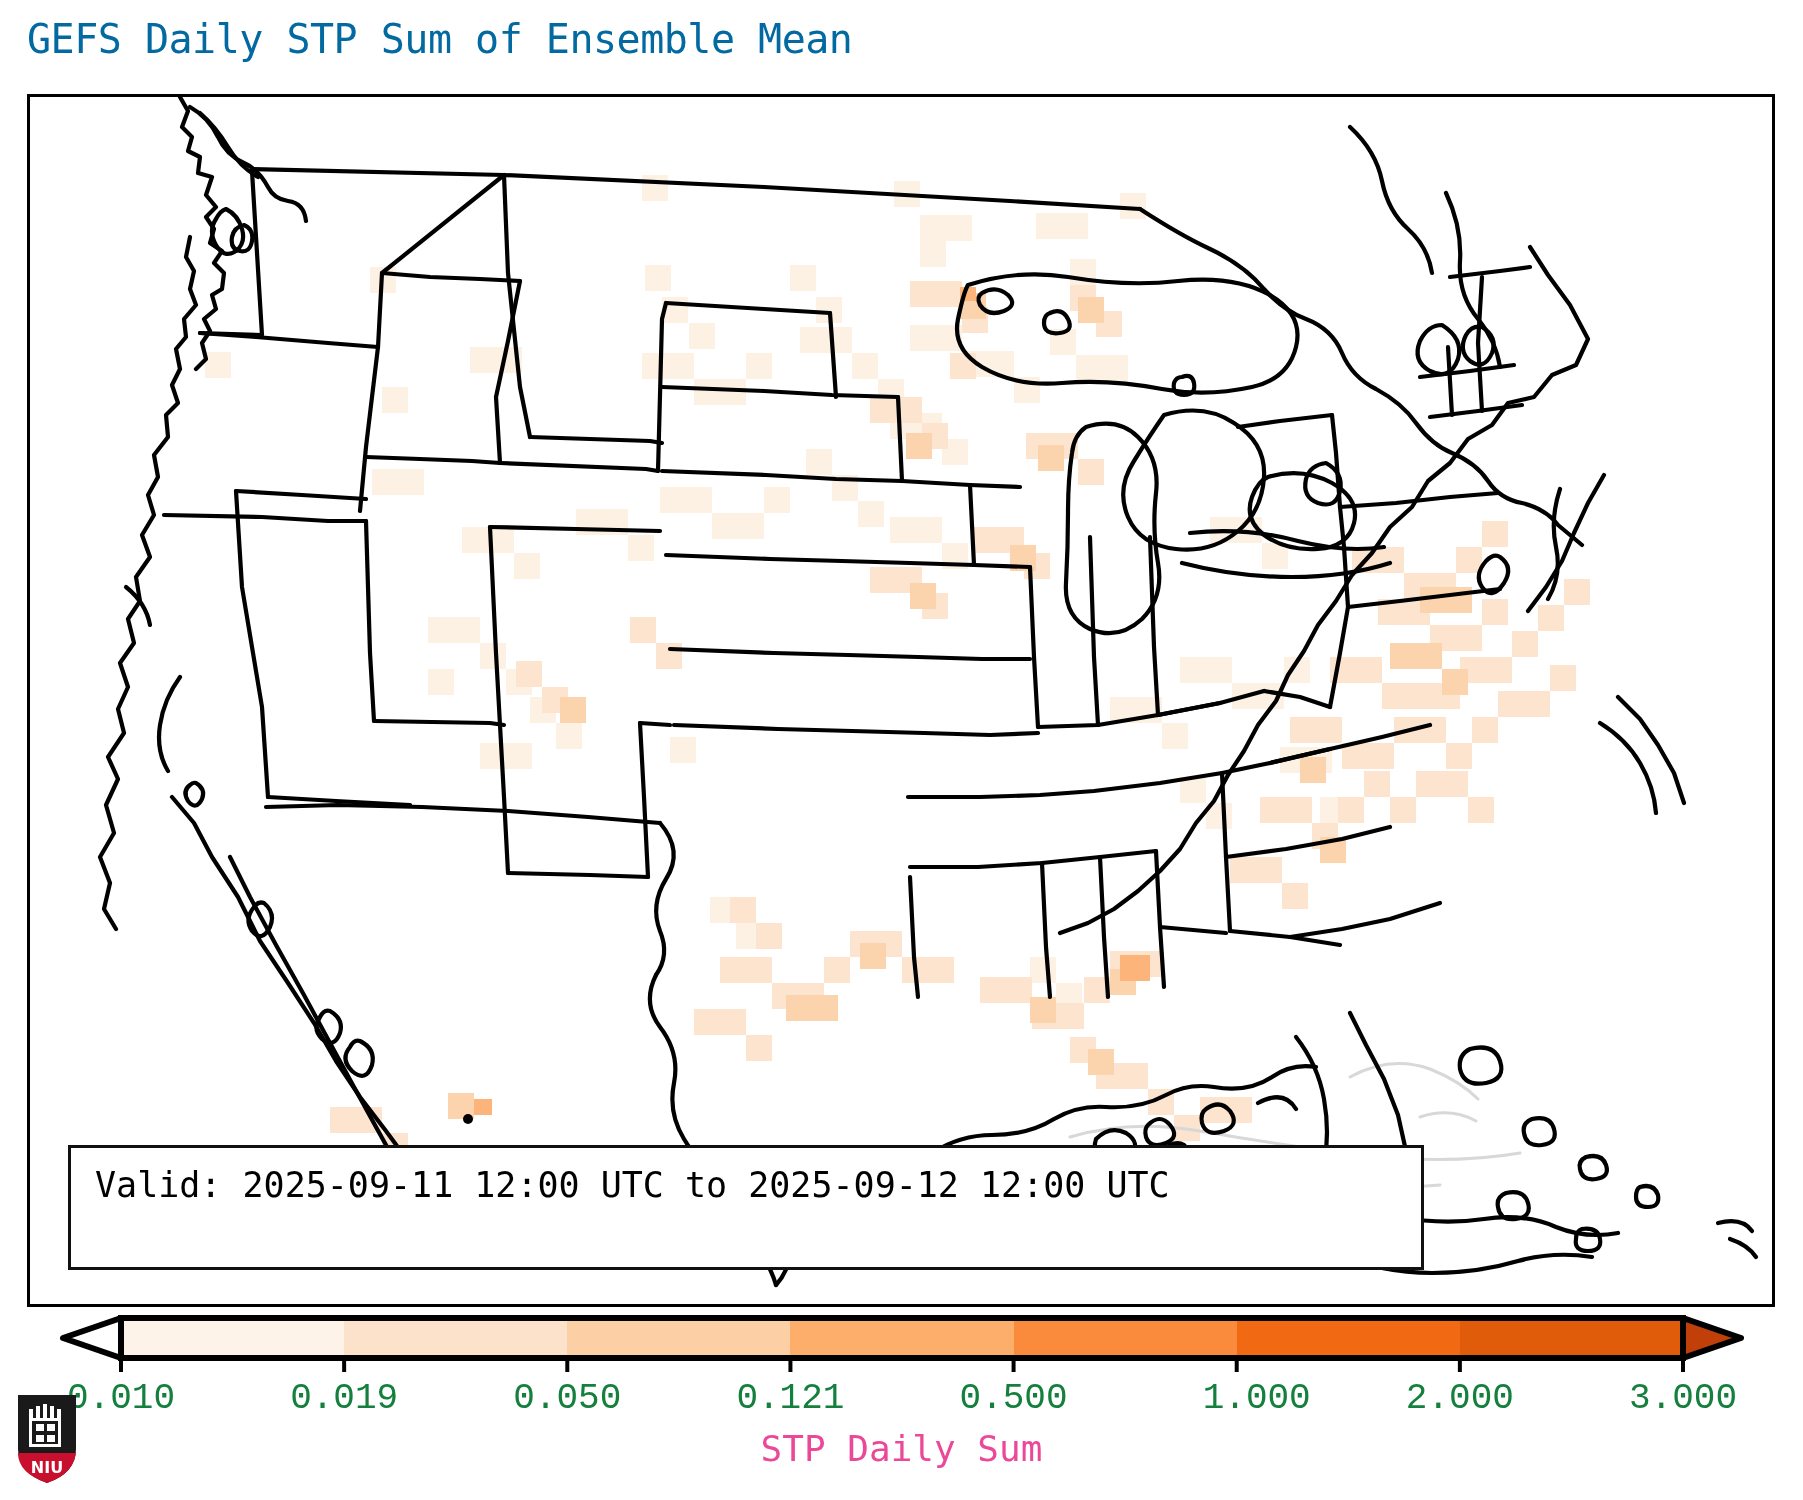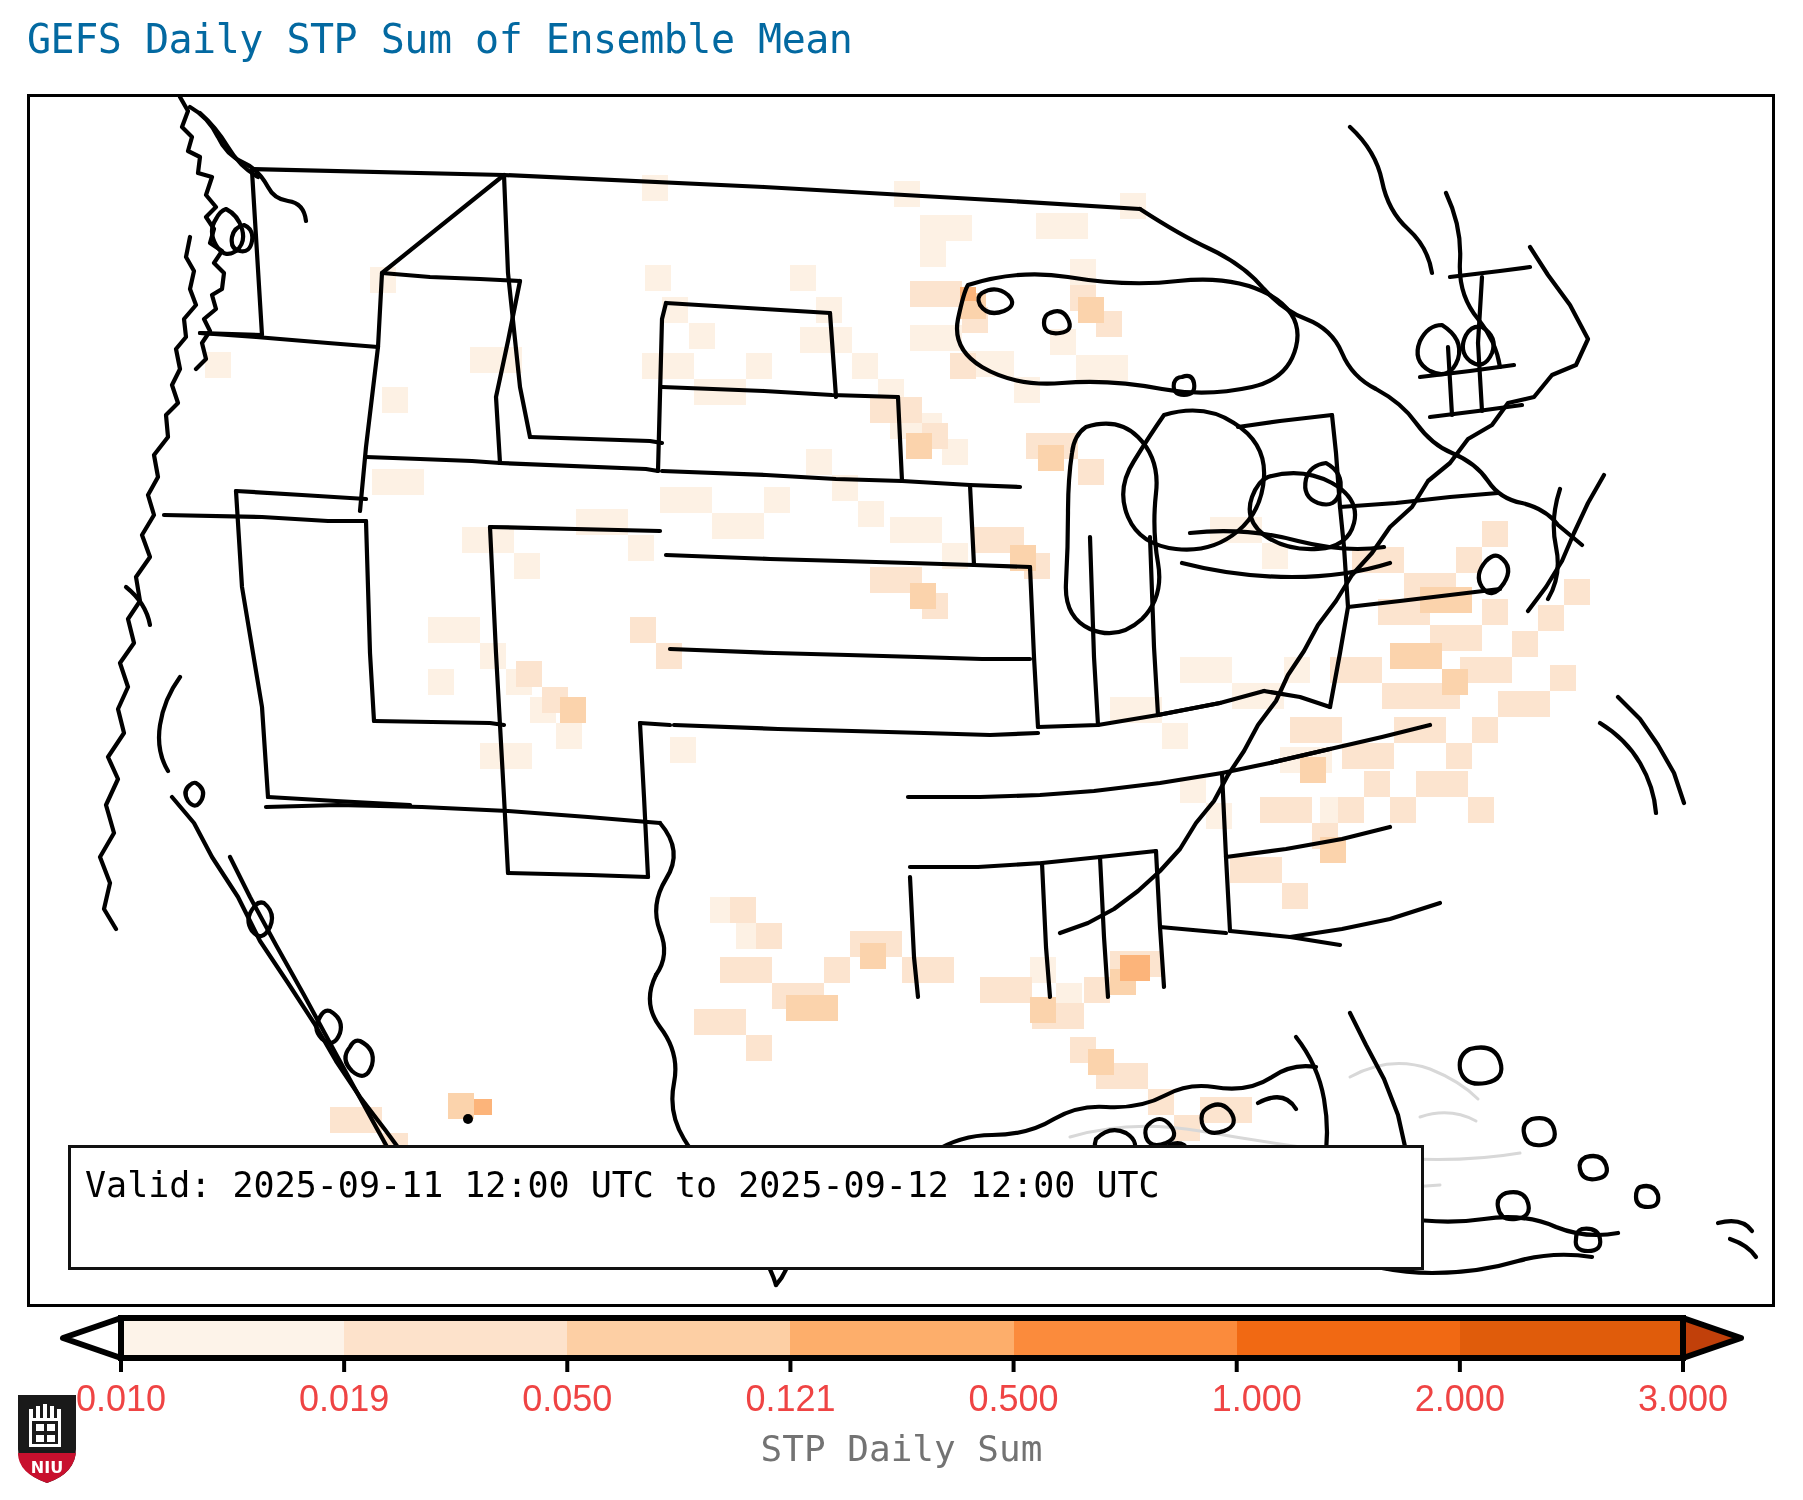--- a/index.html
+++ b/index.html
@@ -16,38 +16,38 @@
   #map-panel{
     position:absolute;left:27px;top:94px;width:1748px;height:1213px;
     border:3px solid #000;box-sizing:border-box;background:#fff;overflow:hidden;
   }
   #map-canvas{position:absolute;left:0;top:0;width:100%;height:100%;}
 
   
   #info-box{
     position:absolute;left:68px;top:1145px;width:1356px;height:125px;
     border:3px solid #111;background:#fff;box-sizing:border-box;
-    padding:8px 0 0 14px;
+    padding:8px 0 0 24px;
   }
   .info-line{
     font-size:35px;line-height:58px;color:#000;white-space:pre;
     font-family:"DejaVu Sans Mono","Liberation Mono",monospace;
   }
 
   
   #colorbar-wrap{position:absolute;left:27px;top:1312px;width:1748px;height:60px;}
   #colorbar-svg{display:block;}
   .cb-tick-label{
-    position:absolute;top:1378px;font-size:36px;color:#ef4444;
+    position:absolute;top:1378px;font-size:36px;color:#15803d;
     transform:translateX(-50%);white-space:nowrap;
-    font-family:Liberation Sans, sans-serif;
+    font-family:Liberation Mono, monospace;
   }
   #cb-axis-label{
     position:absolute;top:1428px;left:0;width:1803px;text-align:center;
-    font-size:36px;color:#737373;
+    font-size:36px;color:#ec4899;
     font-family:"DejaVu Sans Mono","Liberation Mono",monospace;
   }
 
   
   #niu-logo{position:absolute;left:16px;top:1393px;width:62px;height:92px;}
 </style>
 </head>
 <body>
 
 <div id="page-title">GEFS Daily STP Sum of Ensemble Mean</div>

